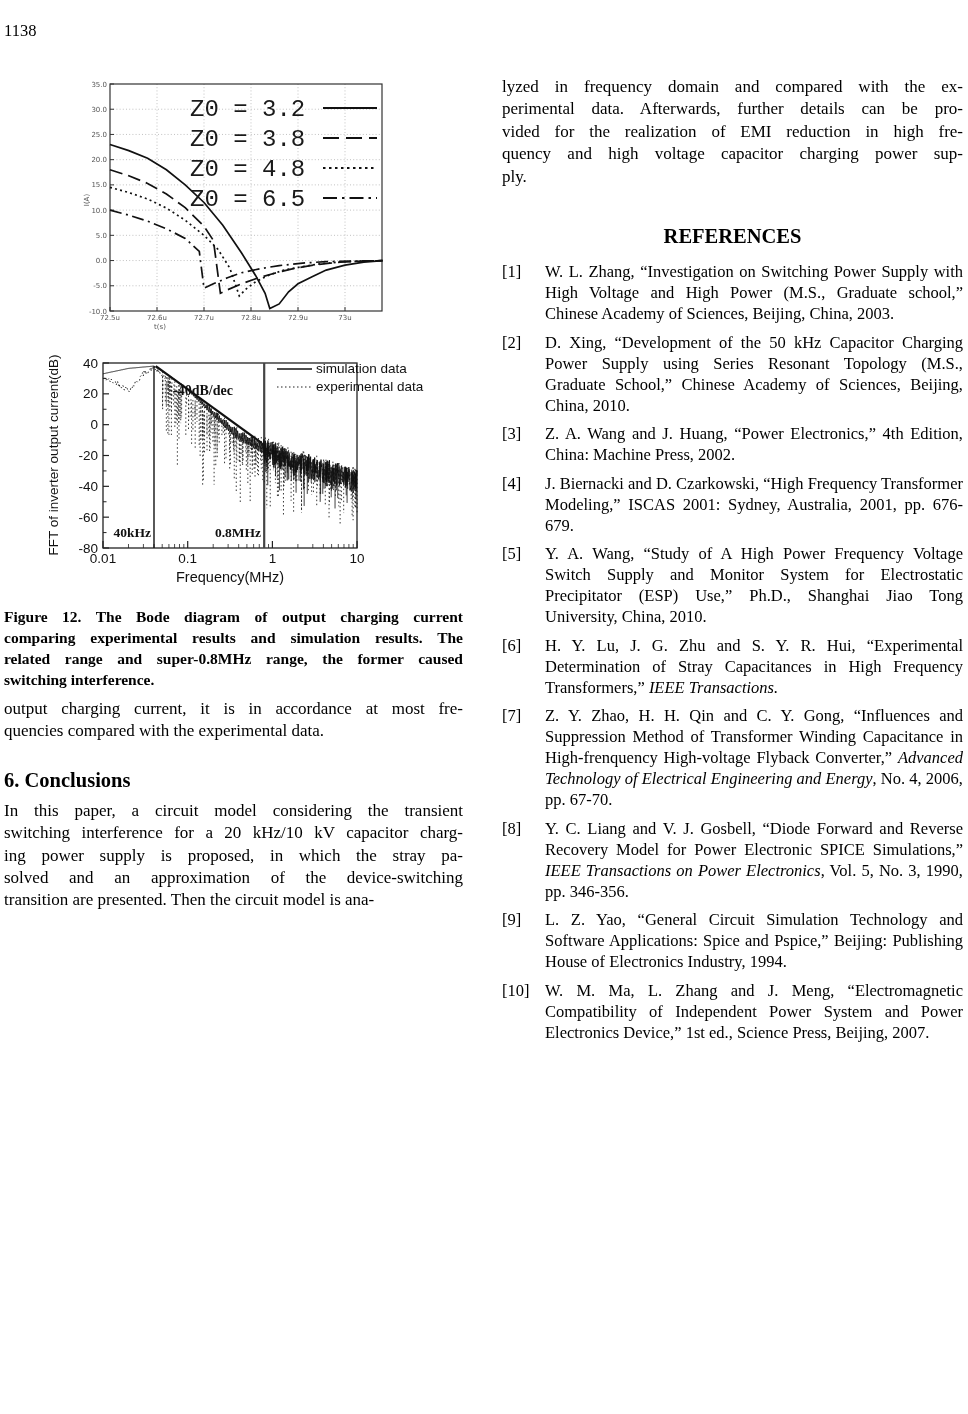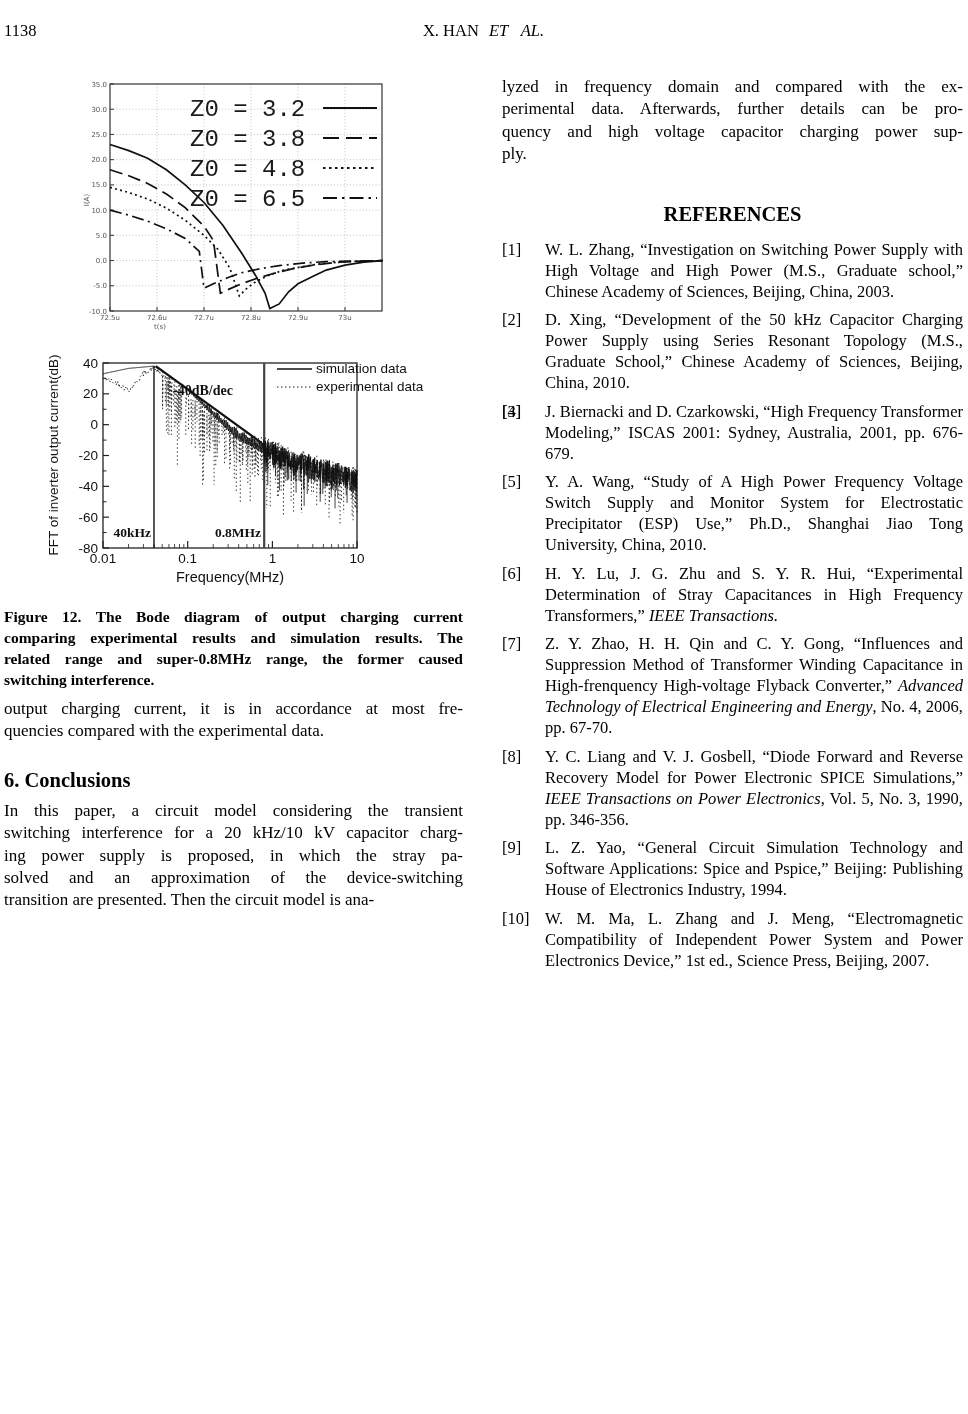--- a/index.html
+++ b/index.html
@@ -30,23 +30,20 @@
   .journal{font-style:italic;font-weight:bold;}
   svg{display:block;}
 </style>
 </head>
 <body>
 
 <div class="page">
 
   <div class="pg-header">
     <span class="pnum">1138</span>
-    <div class="rt">
-      <span>X. HAN</span><i>ET AL.</i>
-    </div>
   </div>
 
   <div class="col col-left">
     <div class="figwrap fig11wrap">
       <svg id="fig11" width="310" height="258" viewBox="0 0 310 258">
           <line x1="76.99999999999733" y1="8" x2="76.99999999999733" y2="235" stroke="#999" stroke-width="0.6" stroke-dasharray="1,2.2"></line>
           <line x1="124.00000000000134" y1="8" x2="124.00000000000134" y2="235" stroke="#999" stroke-width="0.6" stroke-dasharray="1,2.2"></line>
           <line x1="170.99999999999866" y1="8" x2="170.99999999999866" y2="235" stroke="#999" stroke-width="0.6" stroke-dasharray="1,2.2"></line>
           <line x1="218.00000000000267" y1="8" x2="218.00000000000267" y2="235" stroke="#999" stroke-width="0.6" stroke-dasharray="1,2.2"></line>
           <line x1="265" y1="8" x2="265" y2="235" stroke="#999" stroke-width="0.6" stroke-dasharray="1,2.2"></line>
@@ -625,28 +622,29 @@
         <div class="jl">ing power supply is proposed, in which the stray pa-</div>
         <div class="jl">solved and an approximation of the device-switching</div>
         <div class="jl last">transition are presented. Then the circuit model is ana-</div>
       </div>
   </div>
 
   <div class="col col-right">
     <div class="body-par" style="margin-top:6px">
         <div class="jl">lyzed in frequency domain and compared with the ex-</div>
         <div class="jl">perimental data. Afterwards, further details can be pro-</div>
+        <div class="jl">vided for the realization of EMI reduction in high fre-</div>
         <div class="jl">quency and high voltage capacitor charging power sup-</div>
         <div class="jl last">ply.</div>
       </div>
     <h2 class="refs-h">REFERENCES</h2>
     <div id="refs">
         <div class="ref"><span class="ref-label">[1]</span><span><span>W. L. Zhang, “Investigation on Switching Power Supply with High Voltage and High Power (M.S., Graduate school,” Chinese Academy of Sciences, Beijing, China, 2003.</span></span></div>
         <div class="ref"><span class="ref-label">[2]</span><span><span>D. Xing, “Development of the 50 kHz Capacitor Charging Power Supply using Series Resonant Topology (M.S., Graduate School,” Chinese Academy of Sciences, Beijing, China, 2010.</span></span></div>
-        <div class="ref"><span class="ref-label">[3]</span></div>
+        <div class="ref"><span class="ref-label">[3]</span><span><span>Z. A. Wang and J. Huang, “Power Electronics,” 4th Edition, China: Machine Press, 2002.</span></span></div>
         <div class="ref"><span class="ref-label">[4]</span><span><span>J. Biernacki and D. Czarkowski, “High Frequency Transformer Modeling,” ISCAS 2001: Sydney, Australia, 2001, pp. 676-679.</span></span></div>
         <div class="ref"><span class="ref-label">[5]</span><span><span>Y. A. Wang, “Study of A High Power Frequency Voltage Switch Supply and Monitor System for Electrostatic Precipitator (ESP) Use,” Ph.D., Shanghai Jiao Tong University, China, 2010.</span></span></div>
         <div class="ref"><span class="ref-label">[6]</span><span><span>H. Y. Lu, J. G. Zhu and S. Y. R. Hui, “Experimental Determination of Stray Capacitances in High Frequency Transformers,” </span><i>IEEE Transactions.</i></span></div>
         <div class="ref"><span class="ref-label">[7]</span><span><span>Z. Y. Zhao, H. H. Qin and C. Y. Gong, “Influences and Suppression Method of Transformer Winding Capacitance in High-frenquency High-voltage Flyback Converter,” </span><i>Advanced Technology of Electrical Engineering and Energy</i><span>, No. 4, 2006, pp. 67-70.</span></span></div>
         <div class="ref"><span class="ref-label">[8]</span><span><span>Y. C. Liang and V. J. Gosbell, “Diode Forward and Reverse Recovery Model for Power Electronic SPICE Simulations,” </span><i>IEEE Transactions on Power Electronics</i><span>, Vol. 5, No. 3, 1990, pp. 346-356.</span></span></div>
         <div class="ref"><span class="ref-label">[9]</span><span><span>L. Z. Yao, “General Circuit Simulation Technology and Software Applications: Spice and Pspice,” Beijing: Publishing House of Electronics Industry, 1994.</span></span></div>
         <div class="ref"><span class="ref-label">[10]</span><span><span>W. M. Ma, L. Zhang and J. Meng, “Electromagnetic Compatibility of Independent Power System and Power Electronics Device,” 1st ed., Science Press, Beijing, 2007.</span></span></div>
       </div>
   </div>
 

